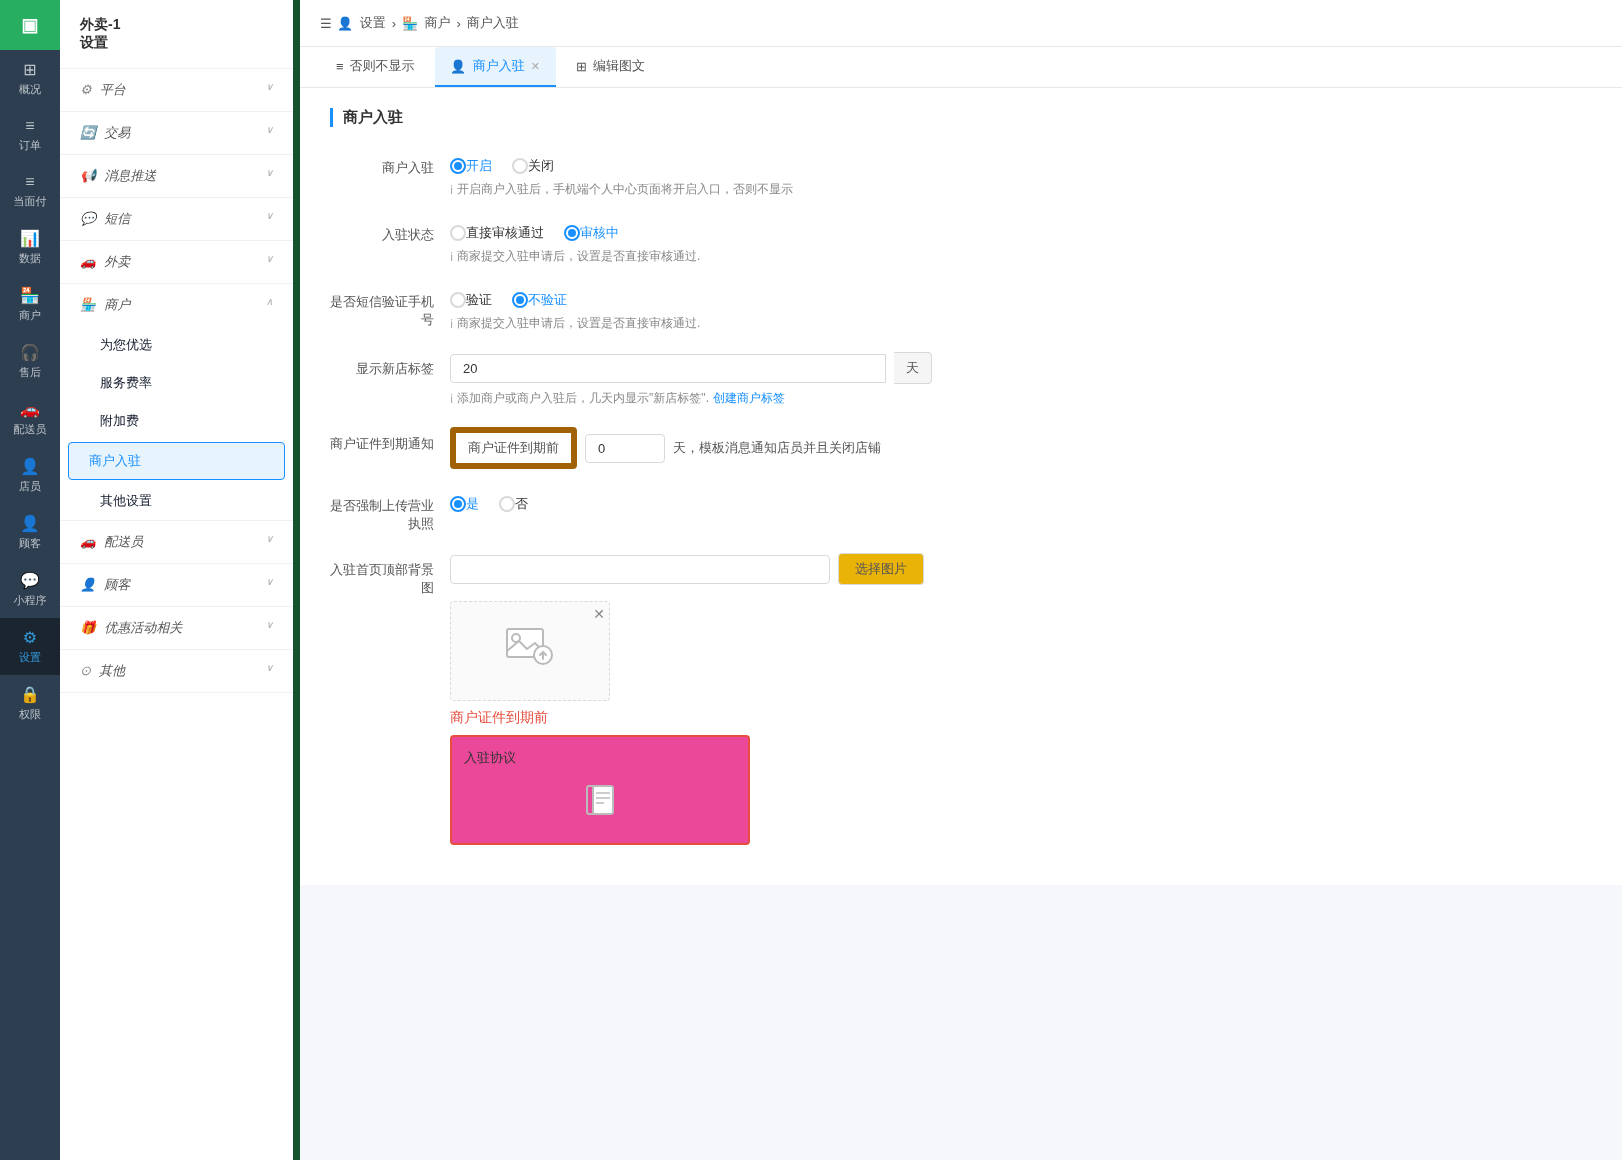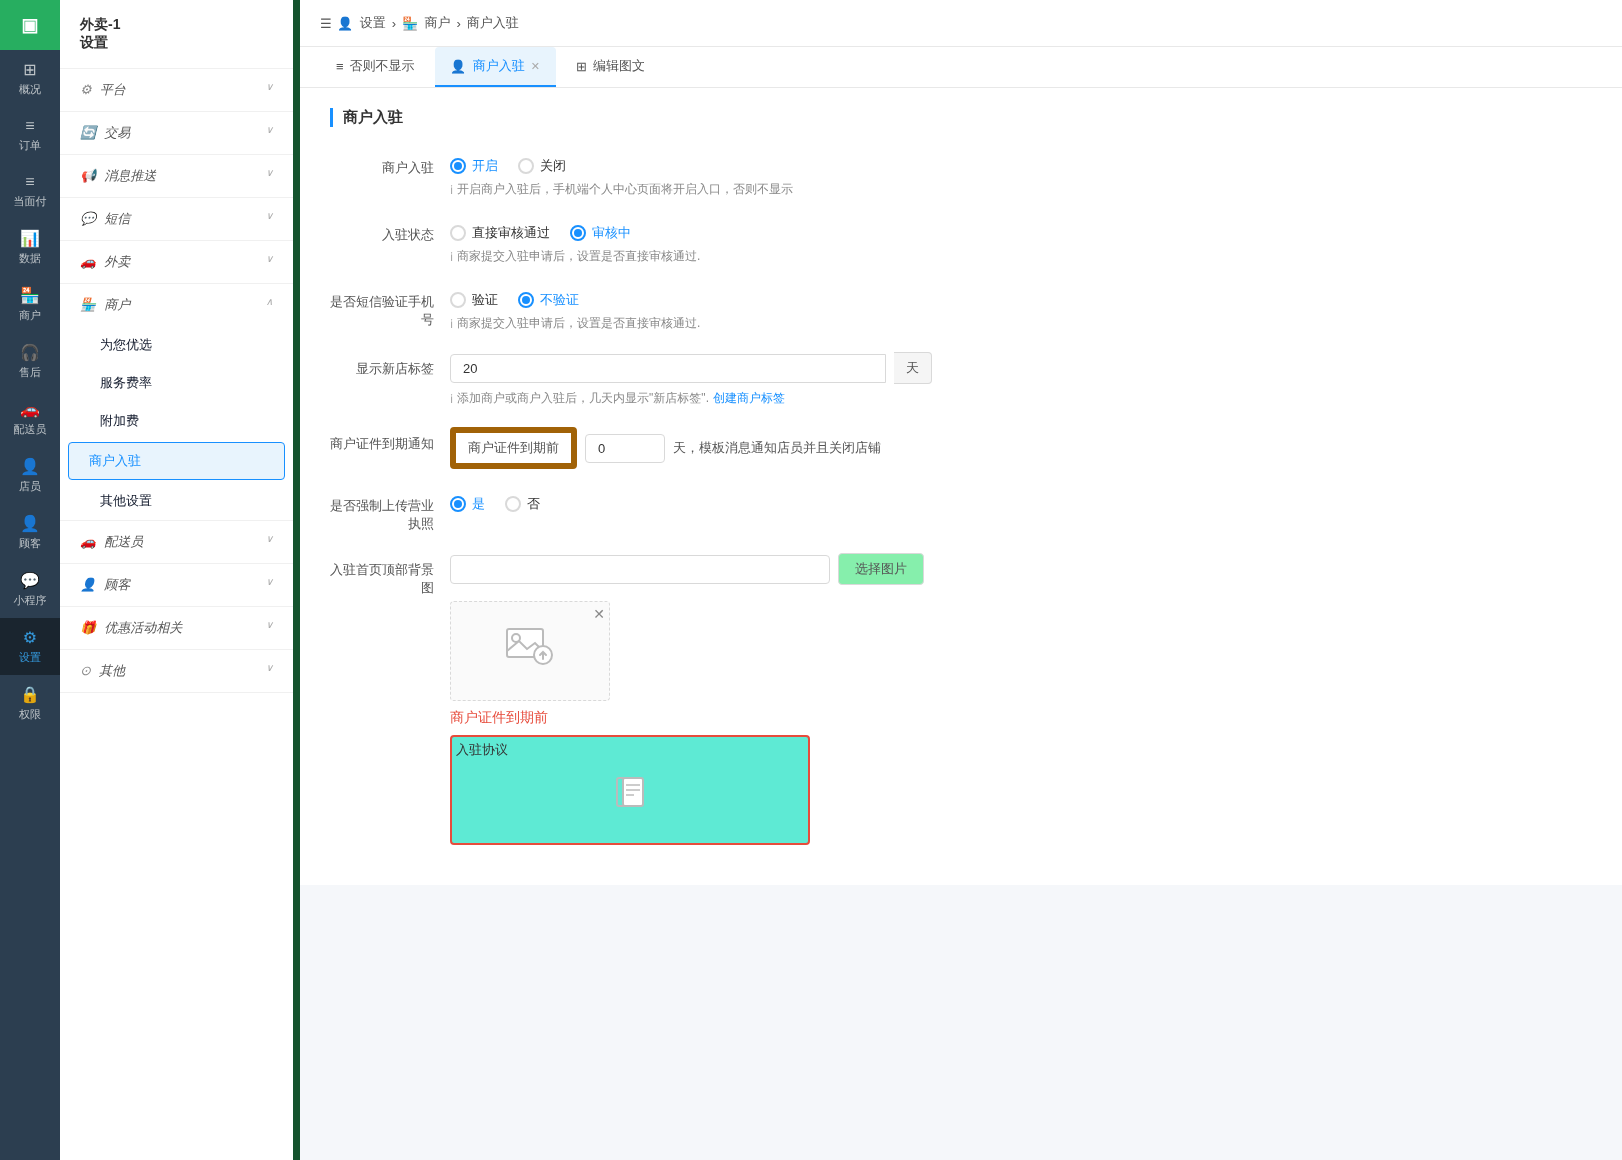--- a/index.html
+++ b/index.html
@@ -170,21 +170,20 @@
     }
     .radio-group {
       display: flex;
       align-items: center;
       gap: 20px;
       padding-top: 6px;
     }
     .radio-option {
       display: flex;
       align-items: center;
-      gap: 6px;
       cursor: pointer;
       font-size: 13px;
       color: #333;
     }
     .radio-circle {
       width: 16px;
       height: 16px;
       border-radius: 50%;
       border: 2px solid #d9d9d9;
       display: flex;
@@ -264,21 +263,21 @@
       width: 380px;
       border: 1px solid #d9d9d9;
       border-radius: 4px;
       padding: 6px 12px;
       font-size: 13px;
       color: #333;
       outline: none;
     }
     .select-image-btn {
       padding: 6px 16px;
-      background: #86efac;
+      background: #eab308;
       border: 1px solid #d9d9d9;
       border-radius: 4px;
       cursor: pointer;
       font-size: 13px;
       color: #555;
     }
 
     
     .image-preview-box {
       position: relative;
@@ -311,24 +310,24 @@
       color: #e74c3c;
       font-size: 14px;
       margin-left: 20px;
       align-self: center;
     }
 
     
     .protocol-box {
       border: 2px solid #e74c3c;
       border-radius: 4px;
-      width: 360px;
+      width: 300px;
       height: 110px;
-      padding: 4px;
-      background: #5eead4;
+      padding: 12px;
+      background: #ec4899;
       position: relative;
       margin-left: 120px;
       margin-top: 8px;
     }
     .protocol-label {
       font-size: 13px;
       color: #333;
       margin-bottom: 8px;
     }
     .protocol-icon {

